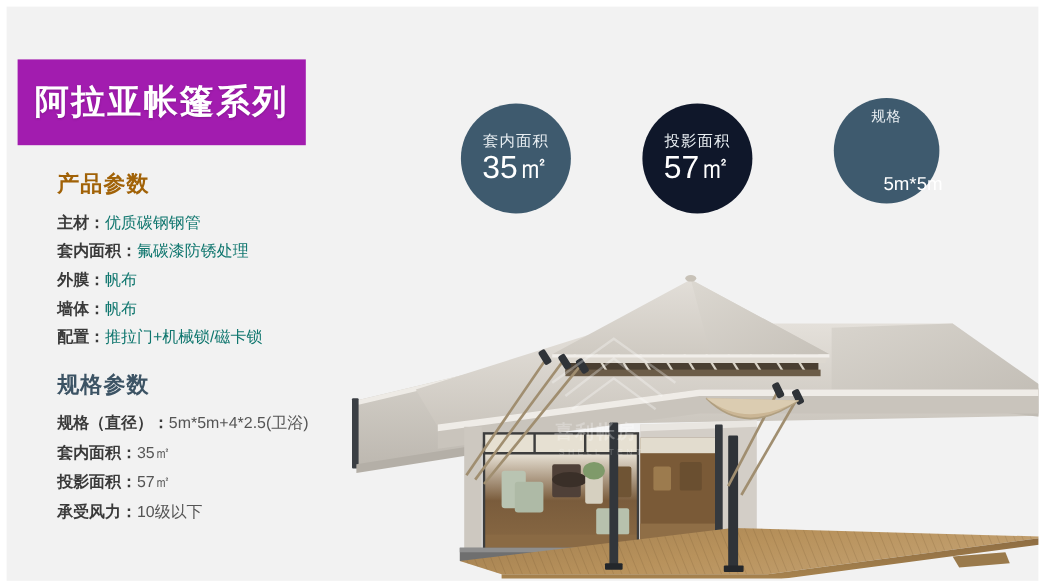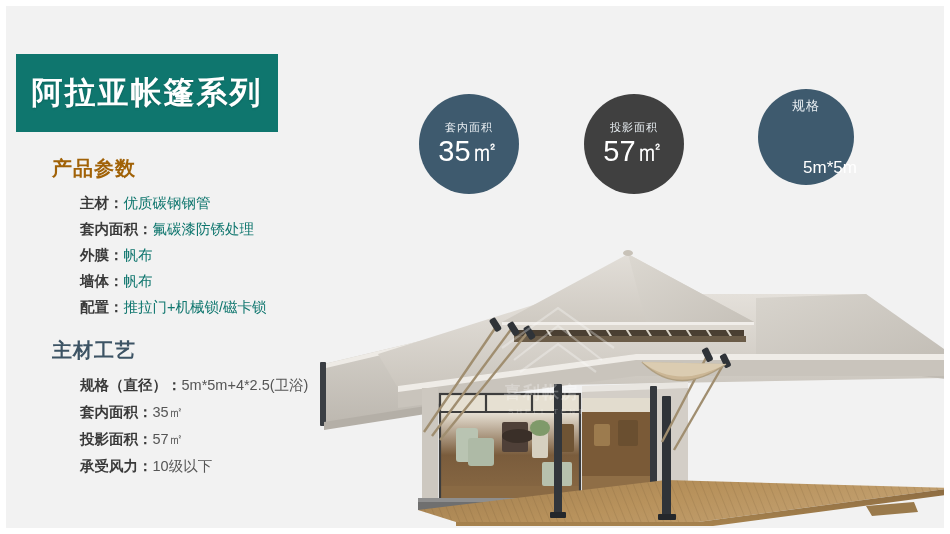--- a/index.html
+++ b/index.html
@@ -76,21 +76,20 @@
   }
   .spec-list li {
     font-size: 14.5px;
     line-height: 26px;
     white-space: nowrap;
     color: #6f6f6f;
   }
   .spec-label {
     font-weight: bold;
     color: #3a3a3a;
-    margin-left: 28px;
   }
   .spec-value {
     font-weight: normal;
     color: #0f766e;
   }
   #spec-section-2 {
     margin-top: 18px;
   }
   #spec-section-2 .spec-list li {
     font-size: 14.5px;
@@ -111,21 +110,21 @@
     background: #3e5a6e;
     color: #ffffff;
     display: flex;
     flex-direction: column;
     align-items: center;
     justify-content: center;
     text-align: center;
     line-height: 1;
   }
   .badge .badge-label {
-    font-size: 11px;
+    font-size: 14px;
     font-weight: normal;
     letter-spacing: 1px;
     margin-bottom: 4px;
     color: #e8eef2;
   }
   .badge .badge-value {
     font-size: 29px;
     font-weight: normal;
     letter-spacing: 0px;
     color: #ffffff;
@@ -162,21 +161,21 @@
     font-size: 8px;
     letter-spacing: 3px;
   }
 </style>
 </head>
 <body>
 
 <div id="page">
   <div id="canvas" style="background: rgb(242, 242, 242);">
 
-    <div id="title-banner" style="background: #0f766e;">
+    <div id="title-banner" style="background: #a21caf;">
       <span class="title-text">阿拉亚帐篷系列</span>
     </div>
 
     <div id="left-panel">
 
       <div id="spec-section-1">
         <h2 class="section-heading" style="color: #a16207;">产品参数</h2>
         <ul class="spec-list">
           <li>
             <span class="spec-label">主材：</span><span class="spec-value">优质碳钢钢管</span>
@@ -190,21 +189,21 @@
           <li>
             <span class="spec-label">墙体：</span><span class="spec-value">帆布</span>
           </li>
           <li>
             <span class="spec-label">配置：</span><span class="spec-value">推拉门+机械锁/磁卡锁</span>
           </li>
         </ul>
       </div>
 
       <div id="spec-section-2">
-        <h2 class="section-heading" style="color: rgb(60, 83, 100);">主材工艺</h2>
+        <h2 class="section-heading" style="color: rgb(60, 83, 100);">规格参数</h2>
         <ul class="spec-list">
           <li>
             <span class="spec-label">规格（直径）：</span><span class="spec-value">5m*5m+4*2.5(卫浴)</span>
           </li>
           <li>
             <span class="spec-label">套内面积：</span><span class="spec-value">35㎡</span>
           </li>
           <li>
             <span class="spec-label">投影面积：</span><span class="spec-value">57㎡</span>
           </li>
@@ -213,21 +212,21 @@
           </li>
         </ul>
       </div>
 
     </div>
 
     <div class="badge" id="badge-1" style="background: rgb(62, 90, 110);">
       <span class="badge-label">套内面积</span>
       <span class="badge-value">35㎡</span>
     </div>
-    <div class="badge" id="badge-2" style="background: #404040;">
+    <div class="badge" id="badge-2" style="background: #0f172a;">
       <span class="badge-label">投影面积</span>
       <span class="badge-value">57㎡</span>
     </div>
     <div class="badge" id="badge-3" style="background: rgb(62, 90, 110);">
       <span class="badge-label">规格</span>
       <span class="badge-value">5m*5m</span>
     </div>
 
     <div id="tent-figure">
       <svg width="650" height="290" viewBox="0 0 650 290" xmlns="http://www.w3.org/2000/svg">

